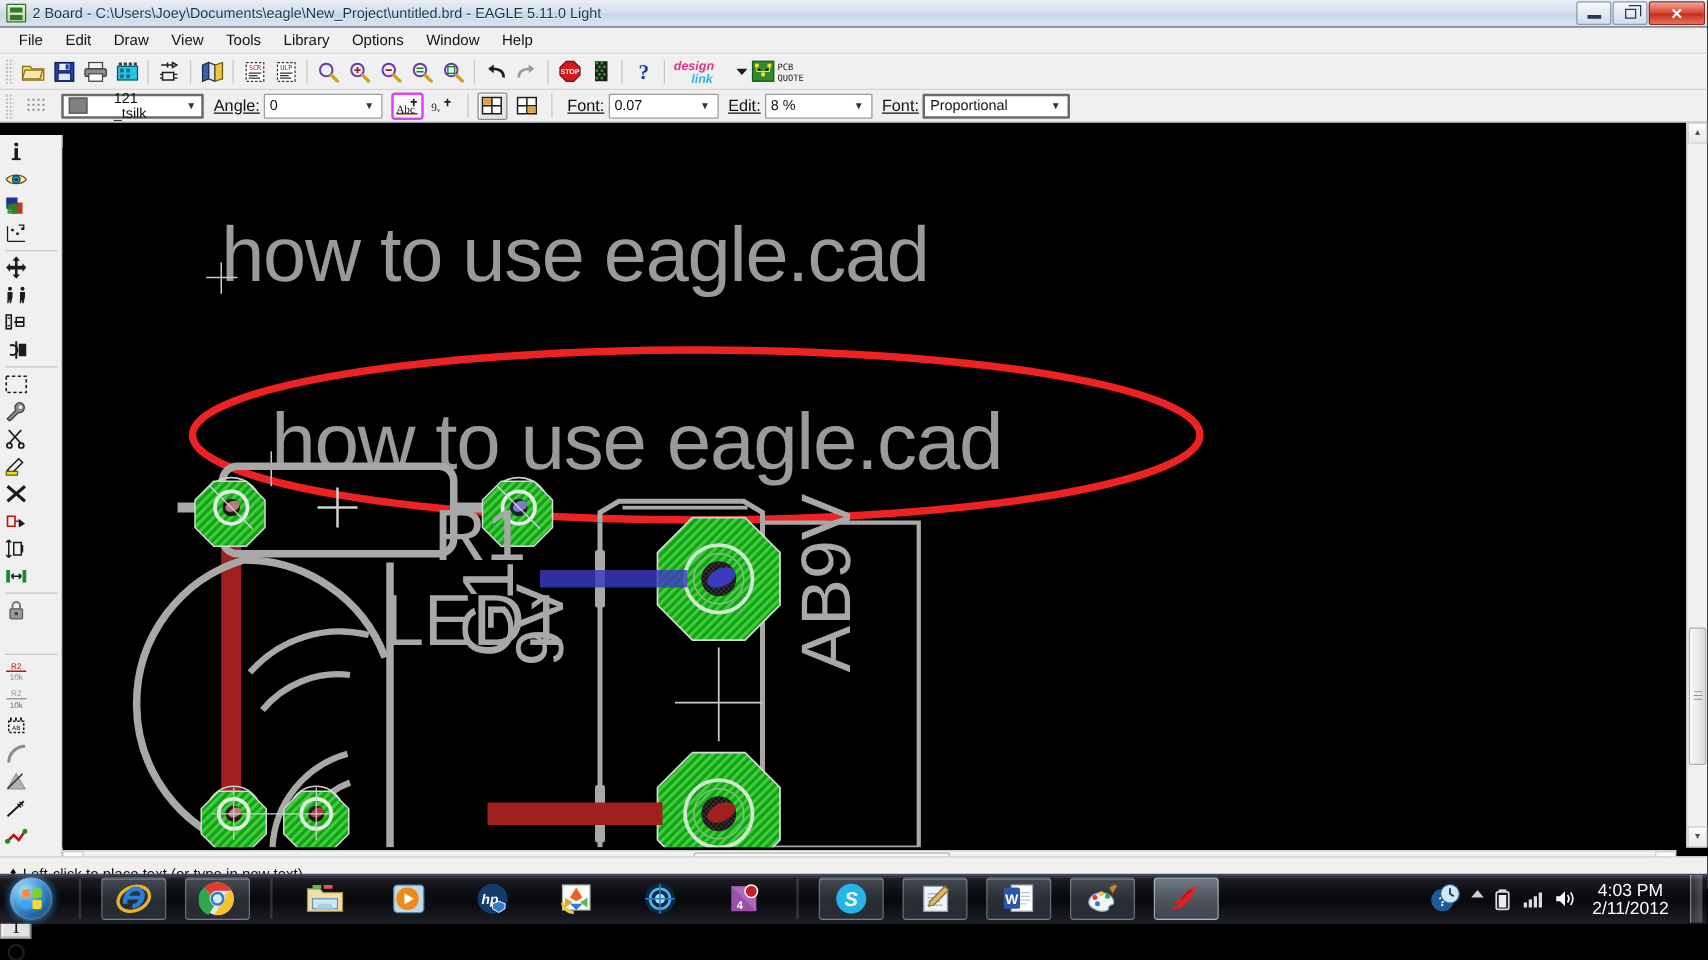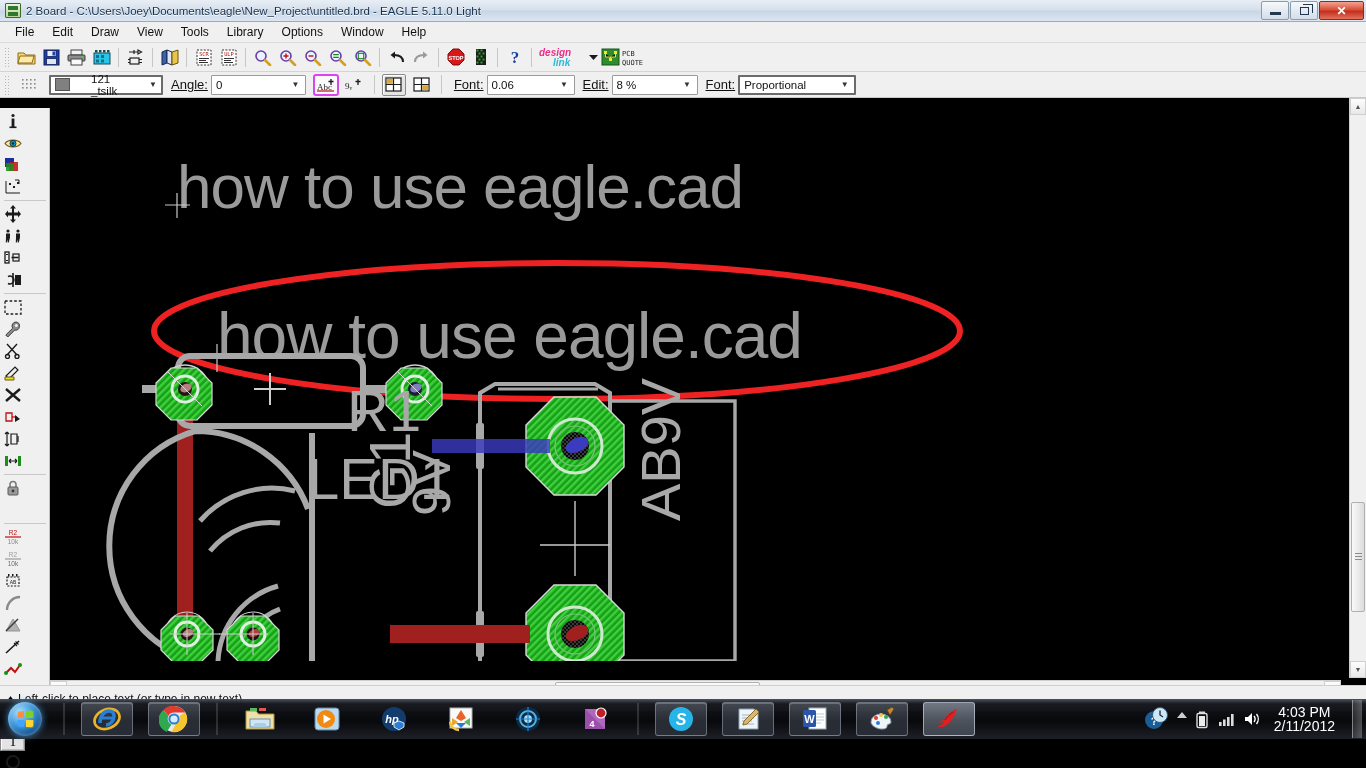--- a/index.html
+++ b/index.html
@@ -140,21 +140,21 @@
     box-shadow: inset 1px 1px 0 #fff, inset -1px -1px 0 #bbb;
   }
   .lsep { width: 50px; height: 5px; flex: none; position: relative; }
   .lsep::after {
     content: ""; position: absolute; left: 4px; right: 4px; top: 2px;
     height: 1px; background: #c8c8c8;
   }
 
   
   .canvaswrap {
-    position: absolute; left: 50px; top: 101px; width: 1291px; height: 560px;
+    position: absolute; left: 50px; top: 118px; width: 1291px; height: 560px;
     background: #000; overflow: hidden;
   }
   .canvaswrap svg { display: block; }
 
   
   .vscroll {
     position: absolute; right: 0; top: 98px; width: 17px; height: 580px;
     background: #f0f0f0; border-left: 1px solid #cfcfcf;
   }
   .vtop, .vbot {
@@ -543,21 +543,21 @@
       <svg class="svgico" width="17" height="15" viewBox="0 0 17 15">
         <rect x="1" y="1" width="15" height="13" fill="#fff" stroke="#1b1b1b" stroke-width="1.2"></rect>
         <path d="M8.5 1v13M1 7.5h15" stroke="#1b1b1b" stroke-width="1.2"></path>
         <rect x="9.2" y="8.2" width="6" height="5" fill="#d8a83f"></rect>
       </svg>
     </div>
     <div class="tsep"></div>
 
     <span class="plabel">Font:</span>
     <div class="combo" style="width:88px">
-      <span>0.06</span>
+      <span>0.07</span>
       <span class="arrow">▼</span>
     </div>
 
     <span class="plabel">Edit:</span>
     <div class="combo" style="width:86px">
       <span>8 %</span>
       <span class="arrow">▼</span>
     </div>
 
     <span class="plabel">Font:</span>

